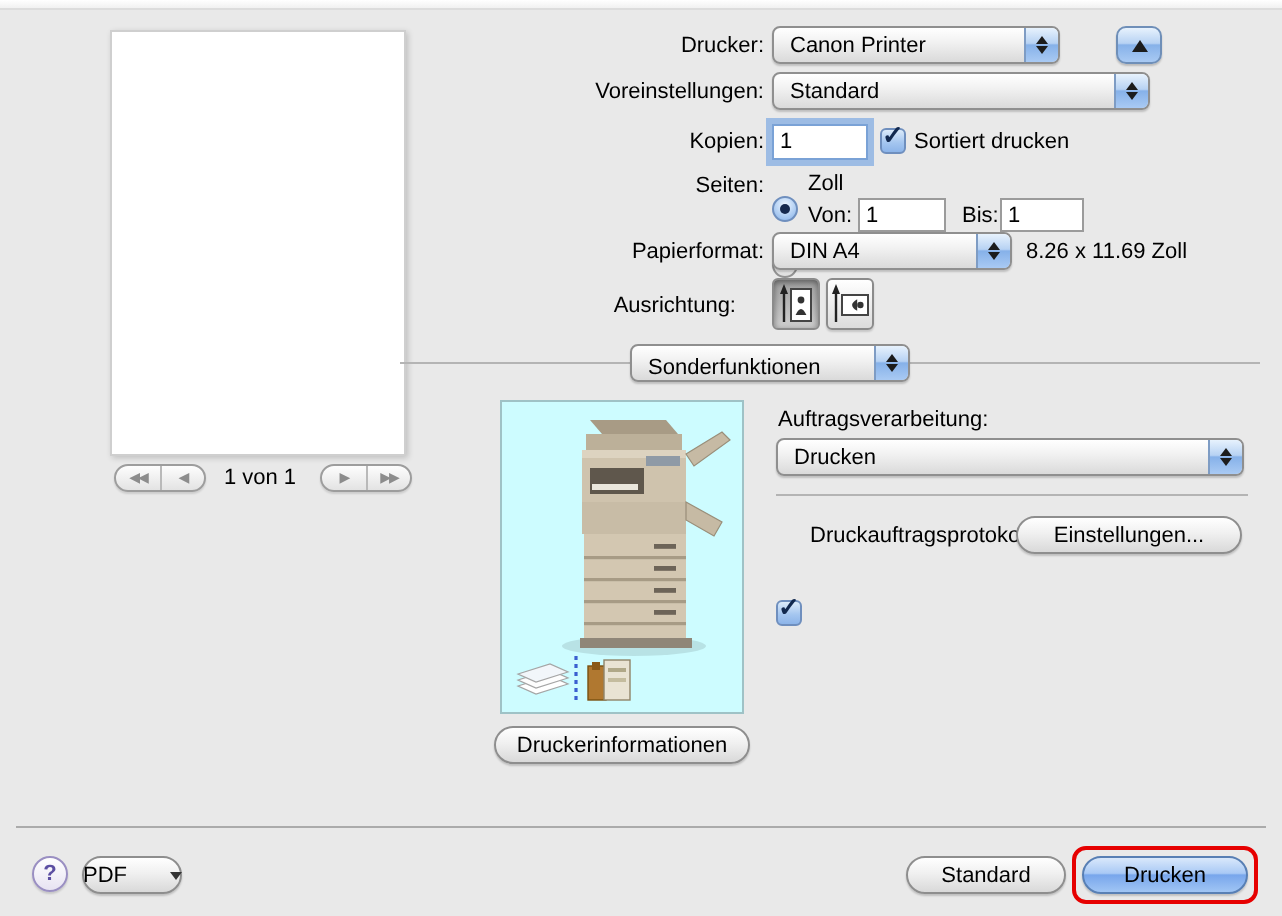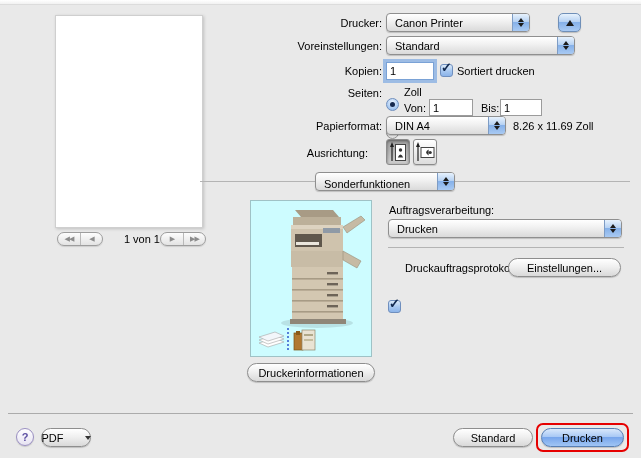--- a/index.html
+++ b/index.html
@@ -93,21 +93,21 @@
 <body>
 
 <div class="abs top-strip"></div>
 
 <div class="abs preview-page" style="left:55px; top:15px; width:148px; height:213px;"></div>
 
 <div class="abs seg" style="left:57px; top:232px;">
   <div class="s">◀◀</div>
   <div class="s">◀</div>
 </div>
-<div class="abs" style="left:100px; top:233px; width:60px; text-align:right;">1 von 1</div>
+<div class="abs" style="left:100px; top:233px; width:60px; text-align:center;">1 von 1</div>
 <div class="abs seg" style="left:160px; top:232px;">
   <div class="s">▶</div>
   <div class="s">▶▶</div>
 </div>
 
 <div class="abs label" style="left:240px; top:17px; width:142px;">Drucker:</div>
 <div class="abs popup" style="left:386px; top:13px; width:144px;">
   <span>Canon Printer</span>
   <span class="cap">
       <span class="tri-up"></span>

